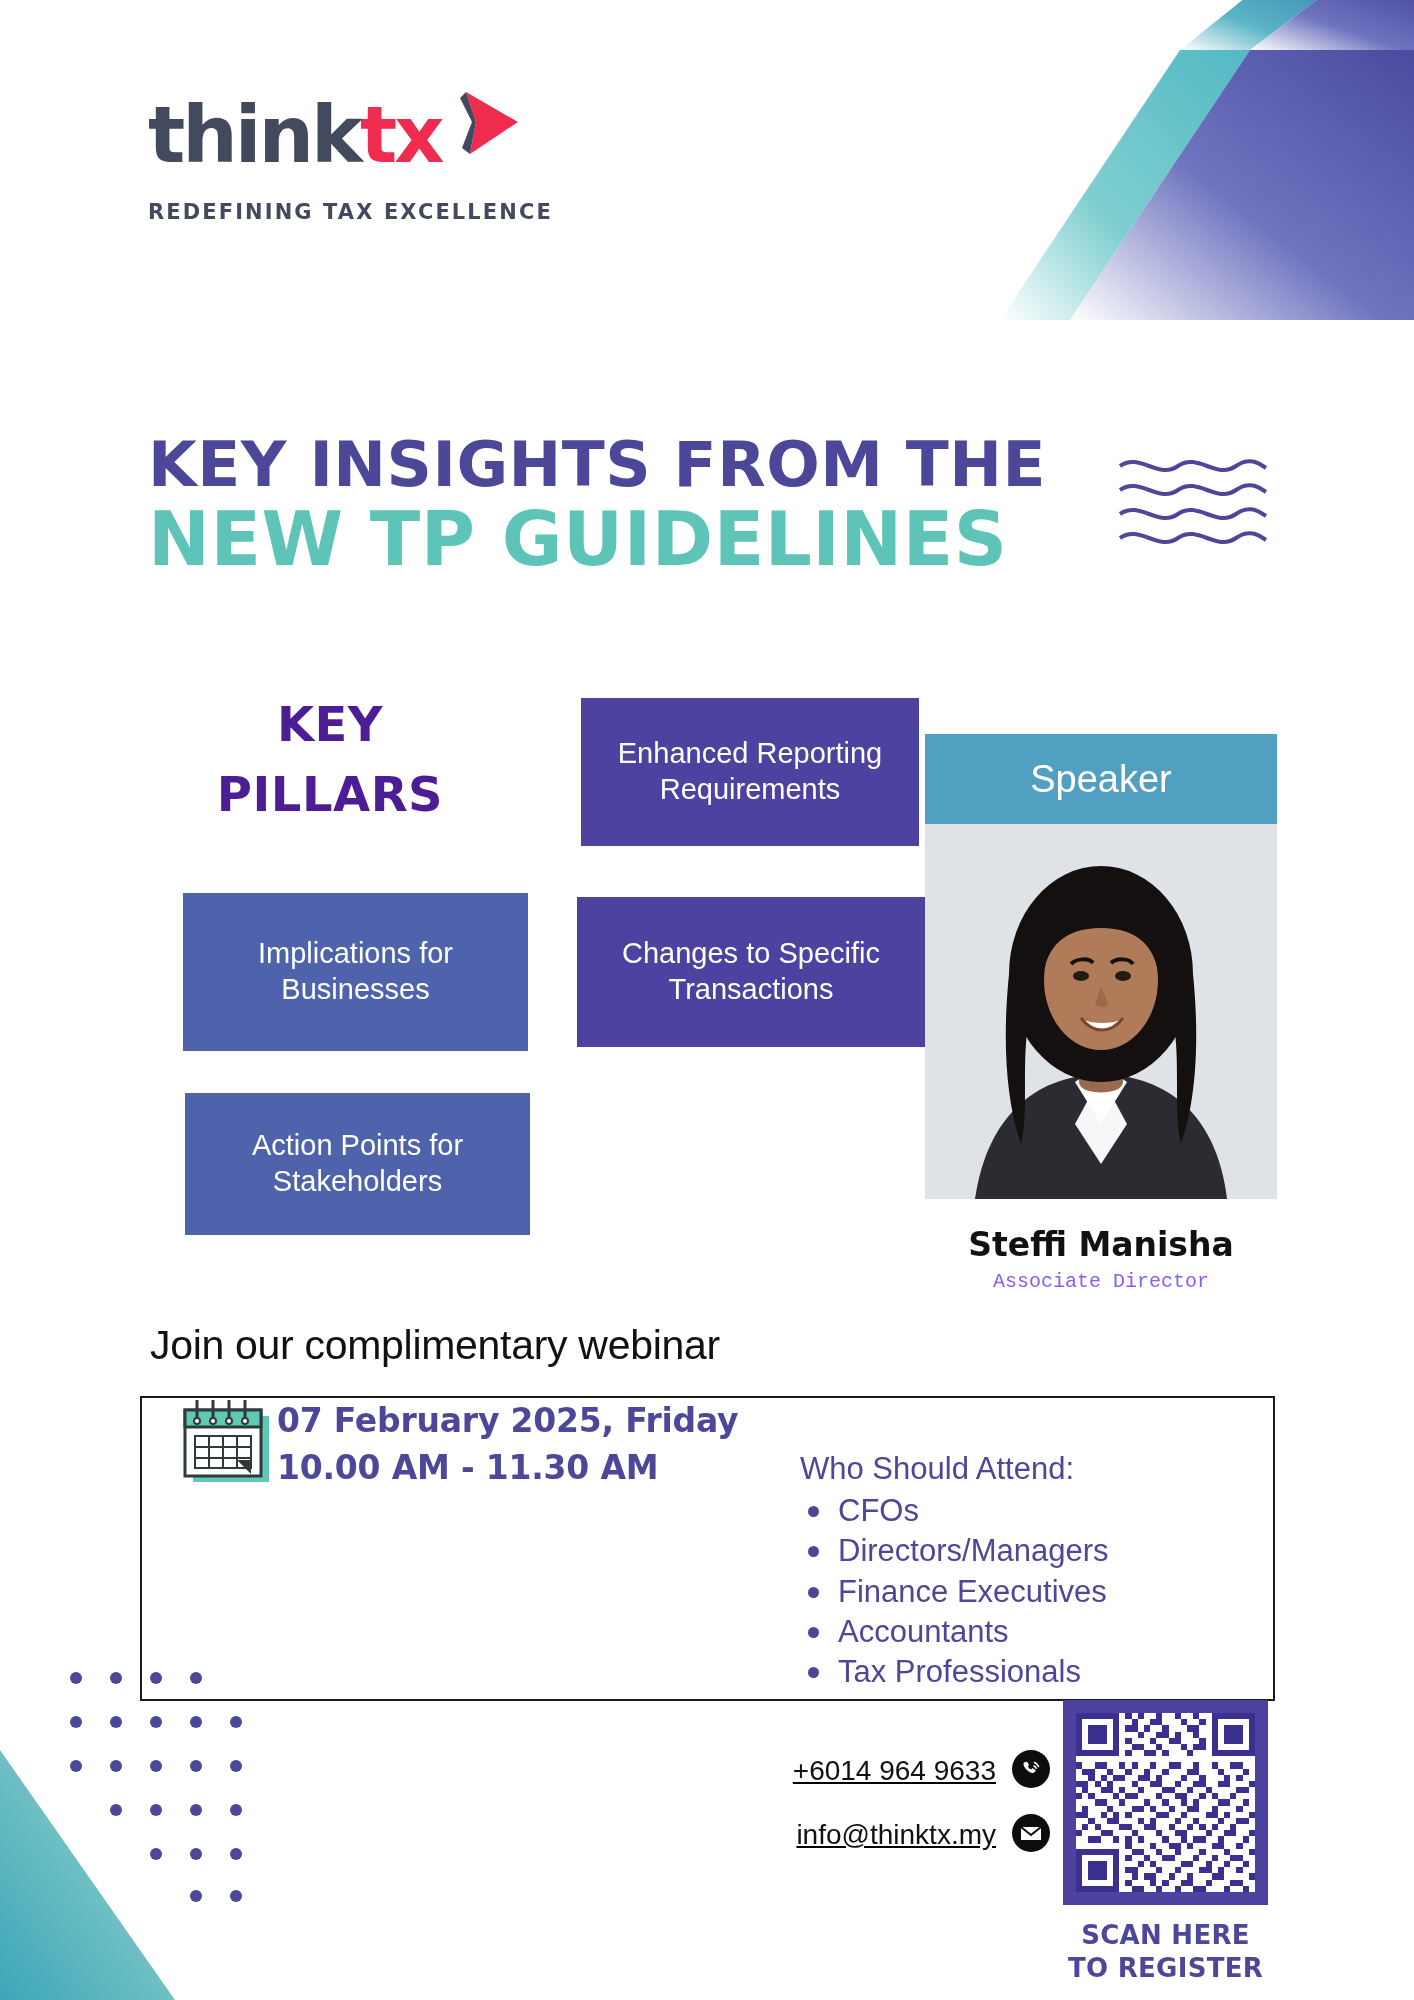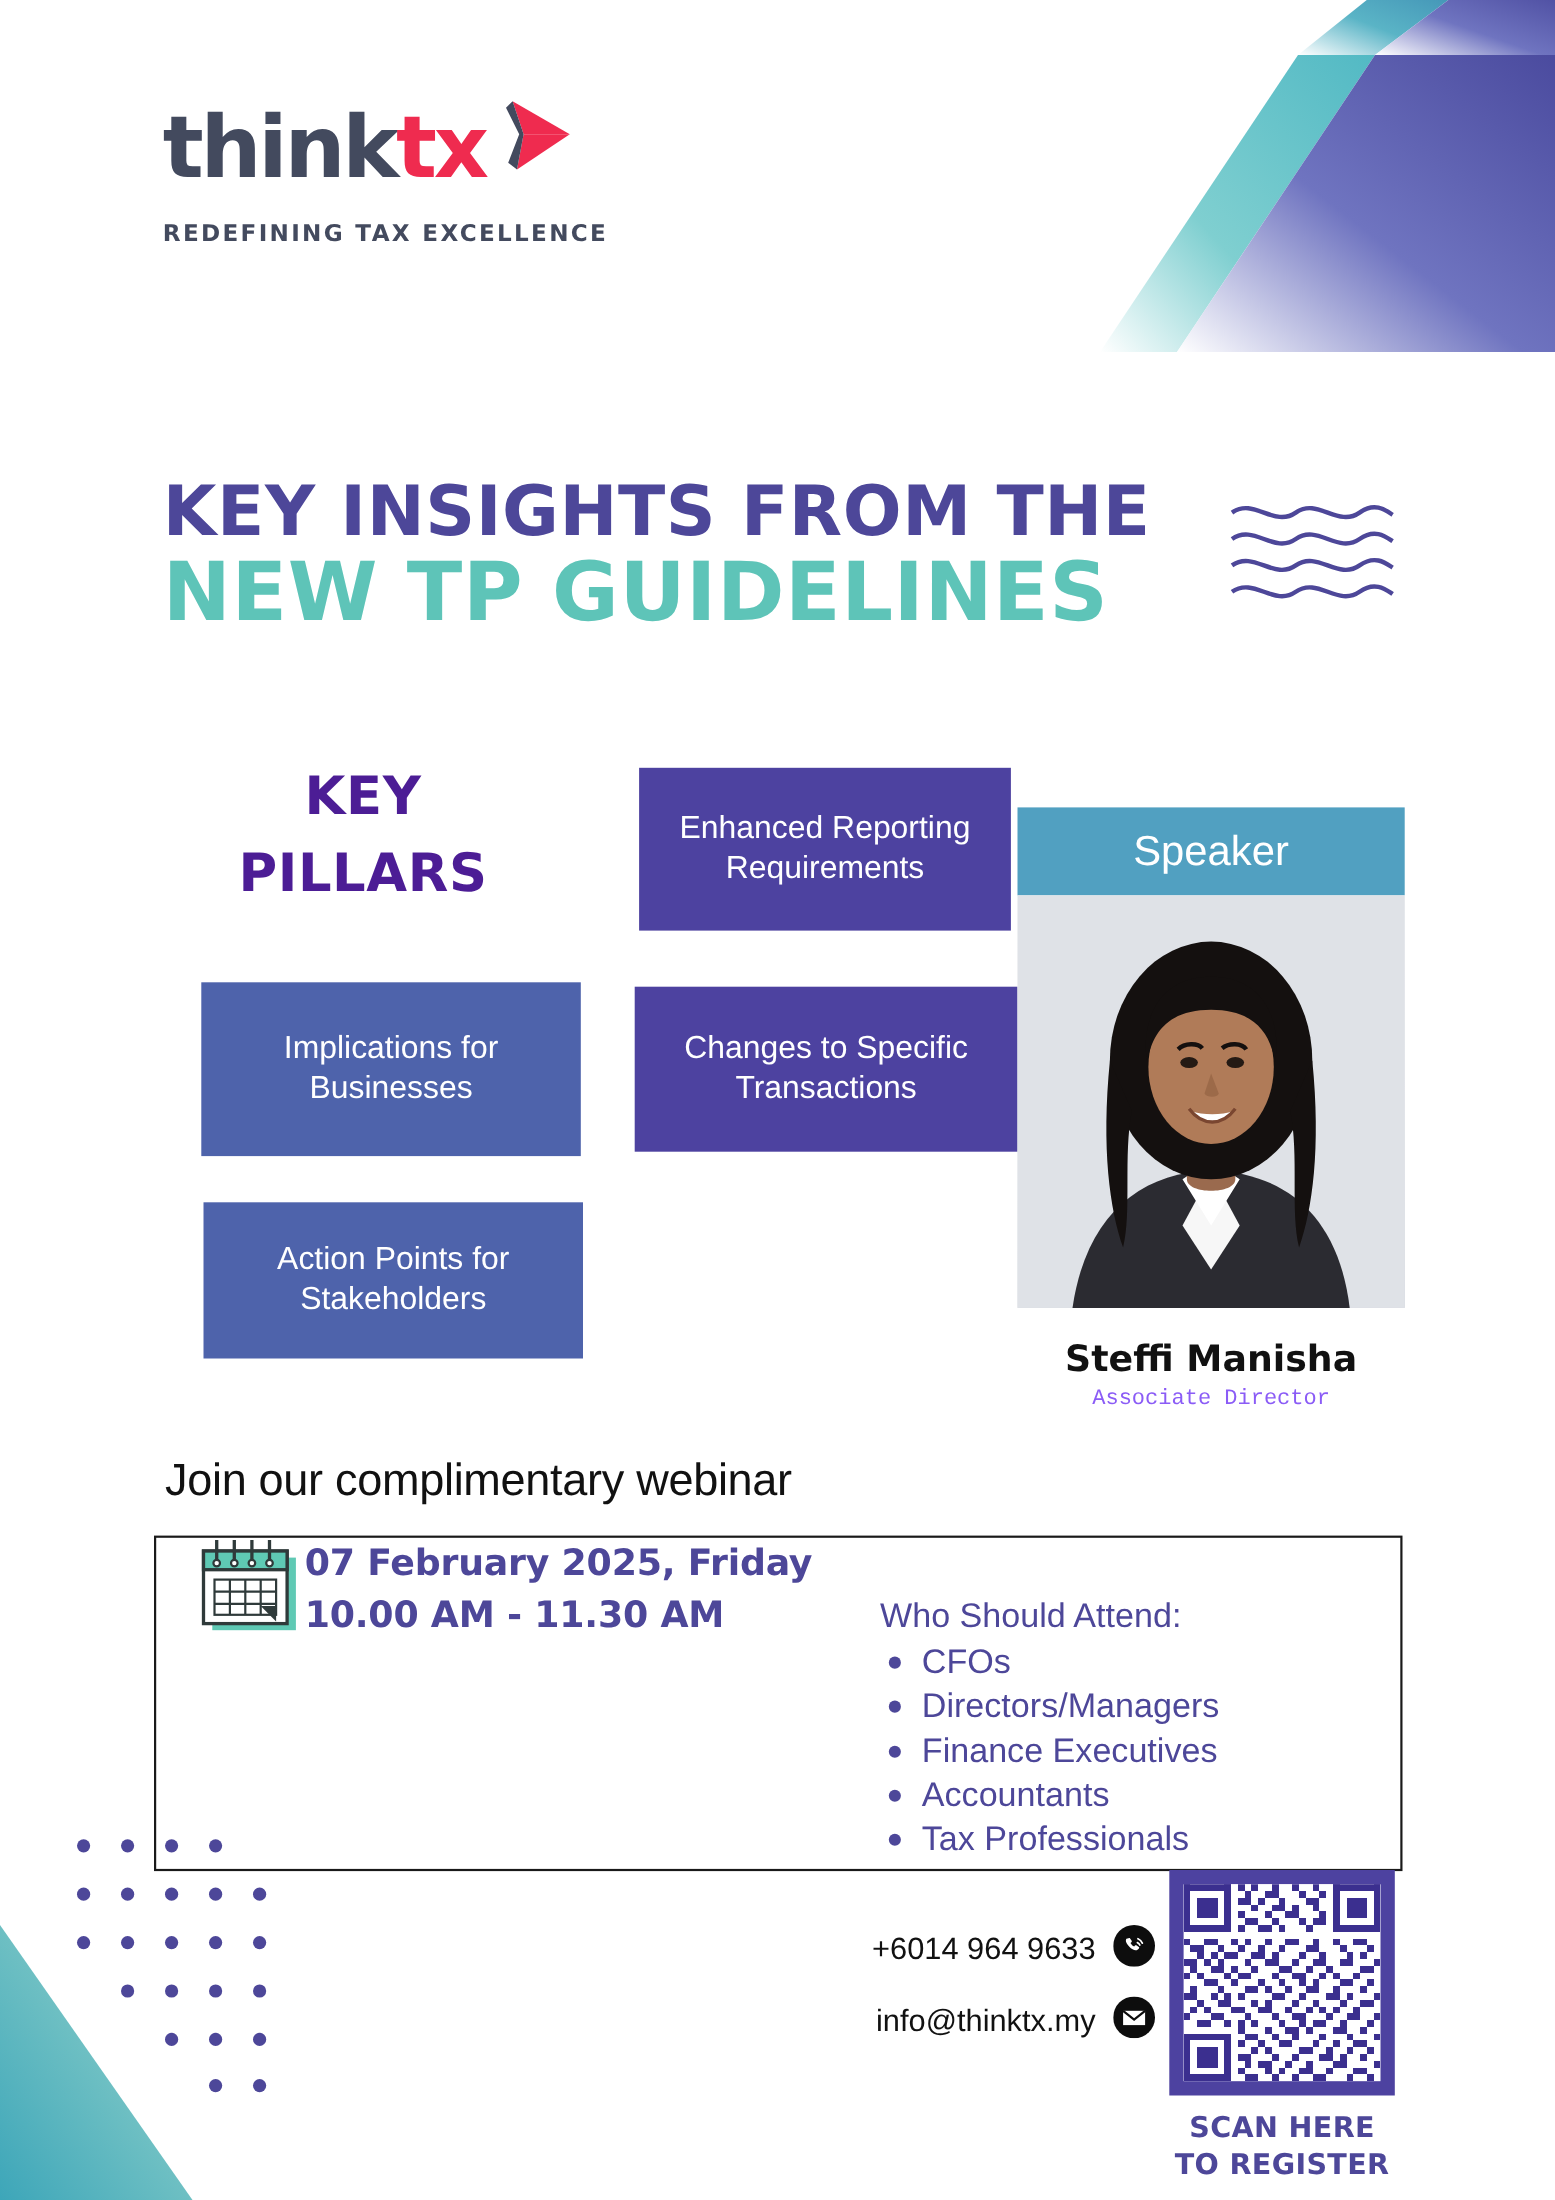--- a/index.html
+++ b/index.html
@@ -128,21 +128,21 @@
     background: #4e63ab;
   }
   .pbox-action {
     left: 142px; top: 1093px; width: 345px; height: 142px;
     background: #4e63ab;
   }
 
   
   .speaker-card { position: absolute; left: 925px; top: 734px; width: 352px; }
   .speaker-header {
-    height: 80px;
+    height: 90px;
     background: #51a0c1;
     display: flex; align-items: center; justify-content: center;
     color: #ffffff;
     font-size: 38px;
     font-family: "Liberation Sans", sans-serif;
   }
   .speaker-photo {
     height: 375px;
     background: linear-gradient(170deg, #e4e6ea 0%, #d9dce2 55%, #ced2d9 100%);
     position: relative; overflow: hidden;
@@ -215,20 +215,21 @@
     position: absolute; left: -30px; top: 15px;
     width: 11px; height: 11px; border-radius: 50%;
     background: #4d4799;
   }
 
   
   .contact {
     position: absolute; left: 760px; top: 1750px;
     width: 290px;
     text-align: right;
+    text-decoration: underline;
   }
   .contact-row {
     display: flex; align-items: center; justify-content: flex-end;
     gap: 16px;
     margin-bottom: 22px;
   }
   .contact-text {
     font-size: 28px; color: #111111;
     font-family: "Liberation Sans", sans-serif;
   }

